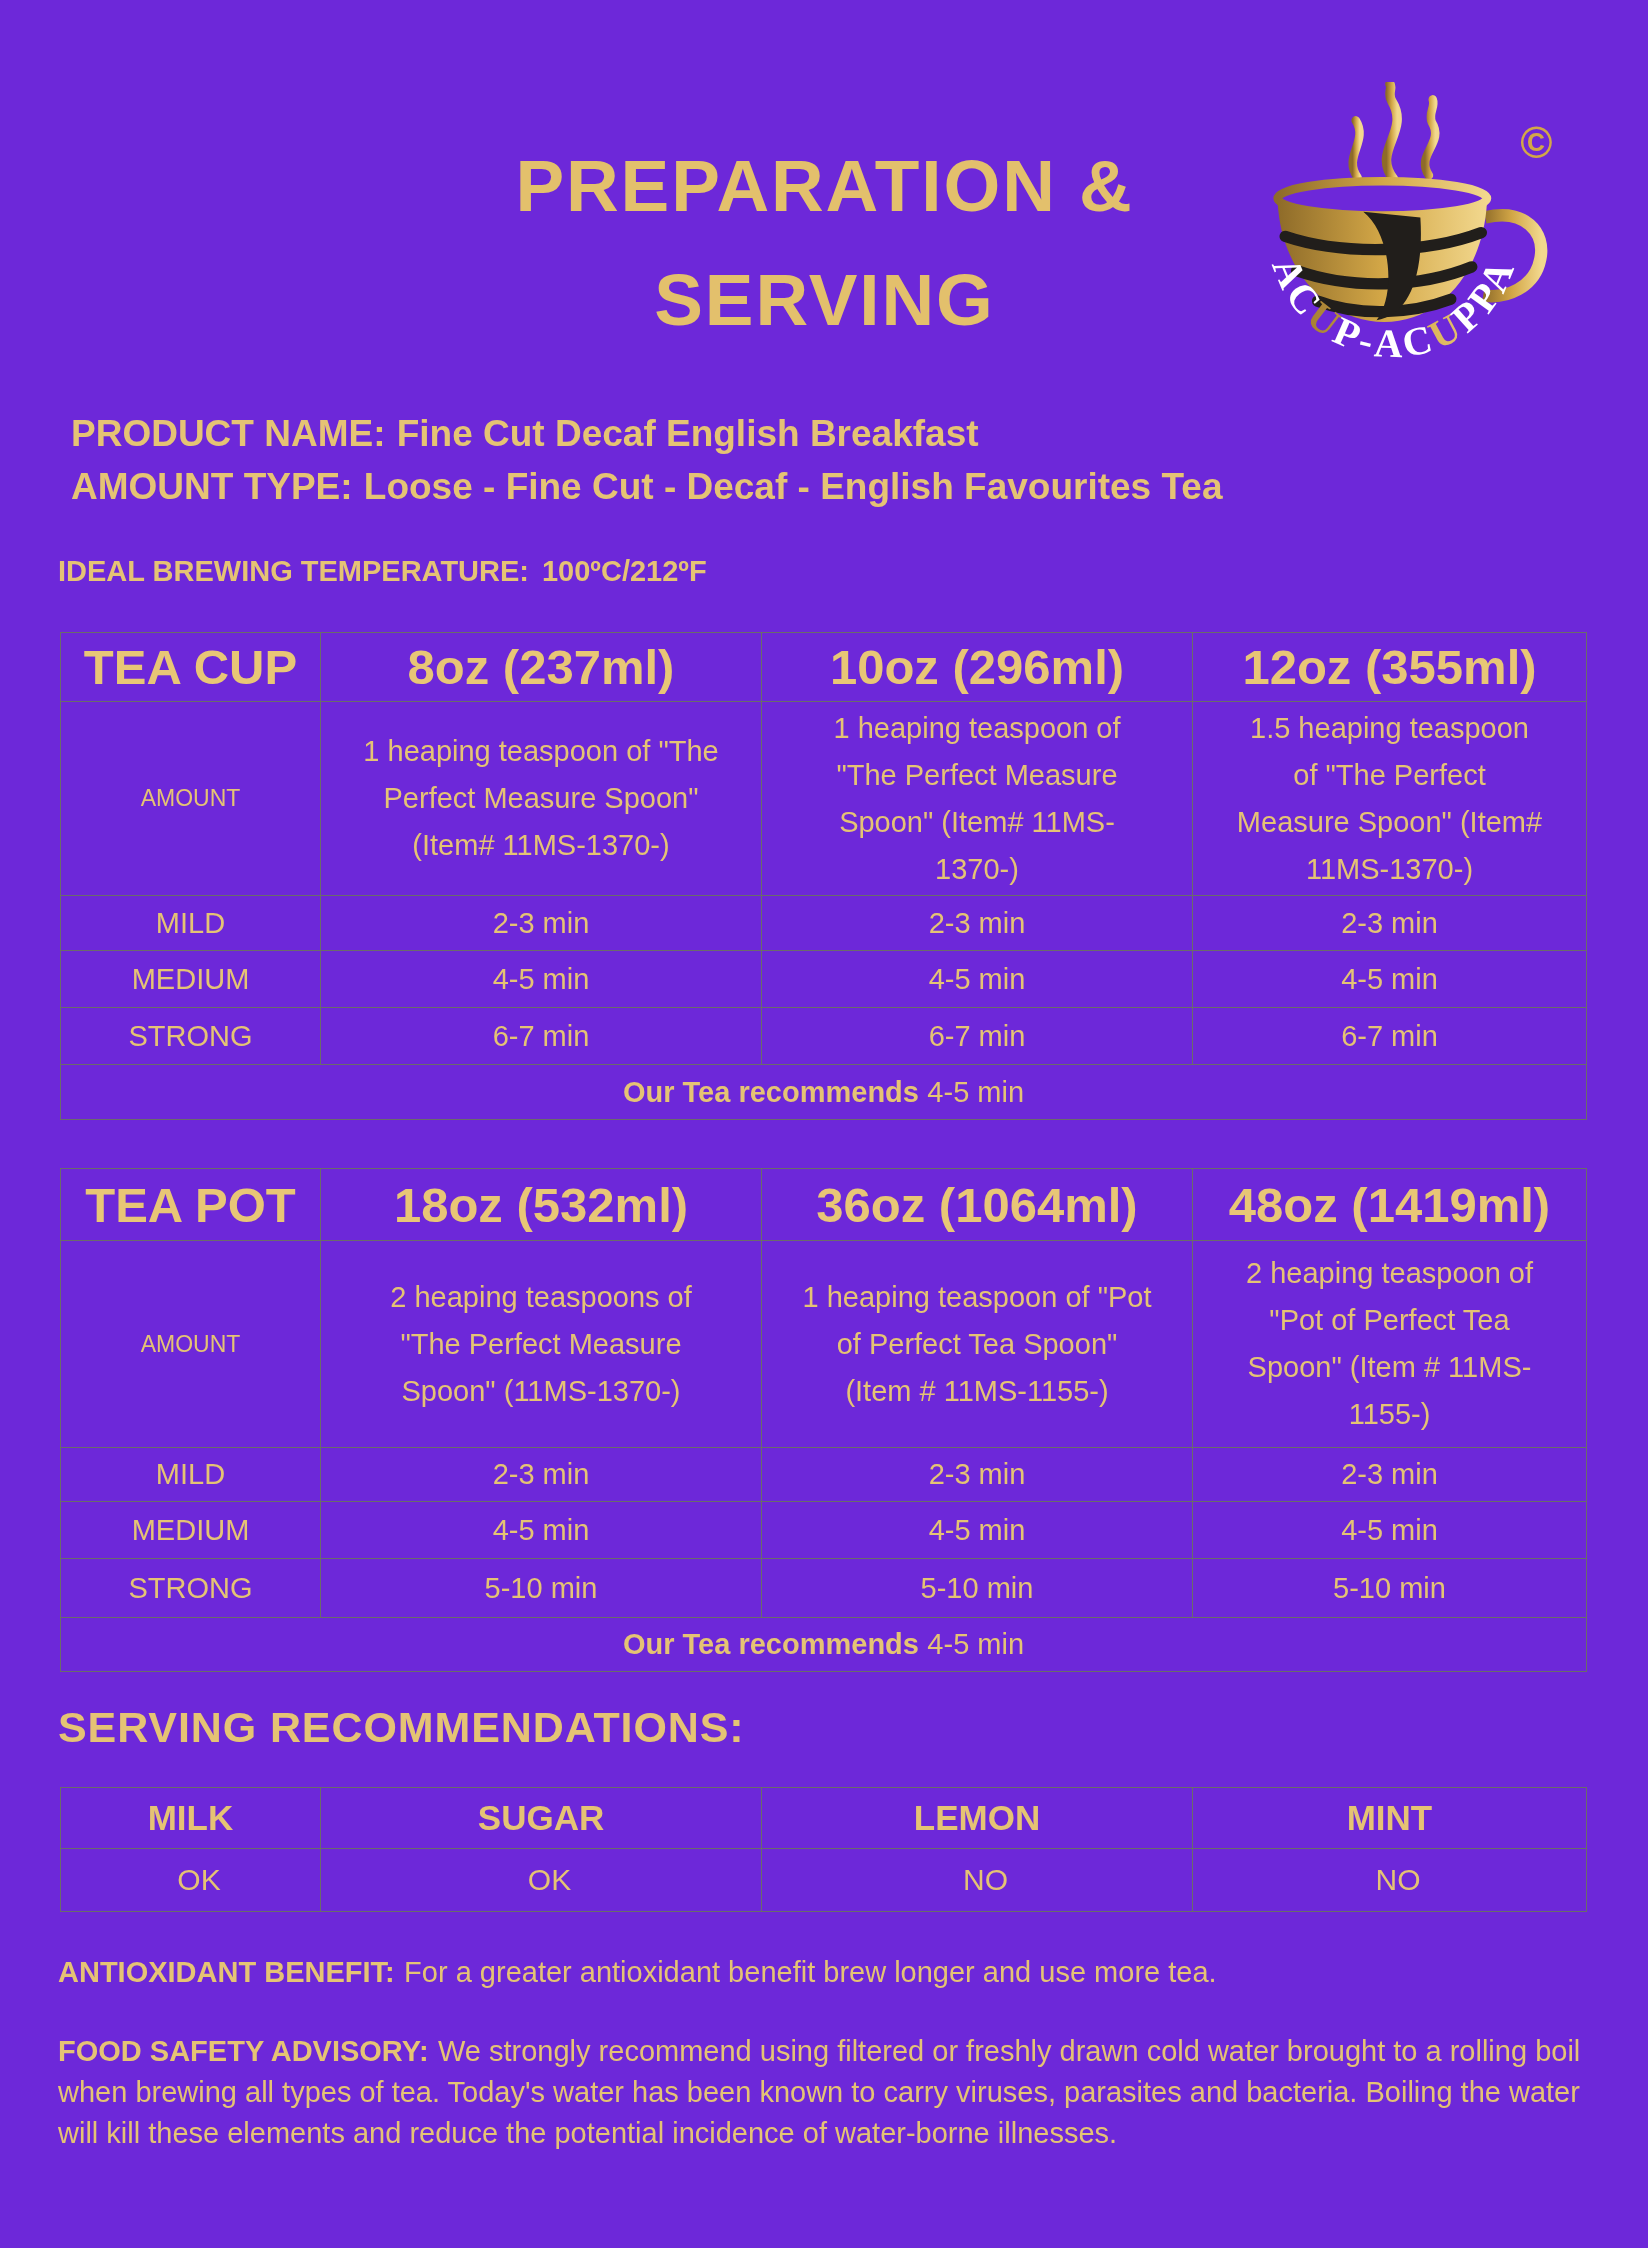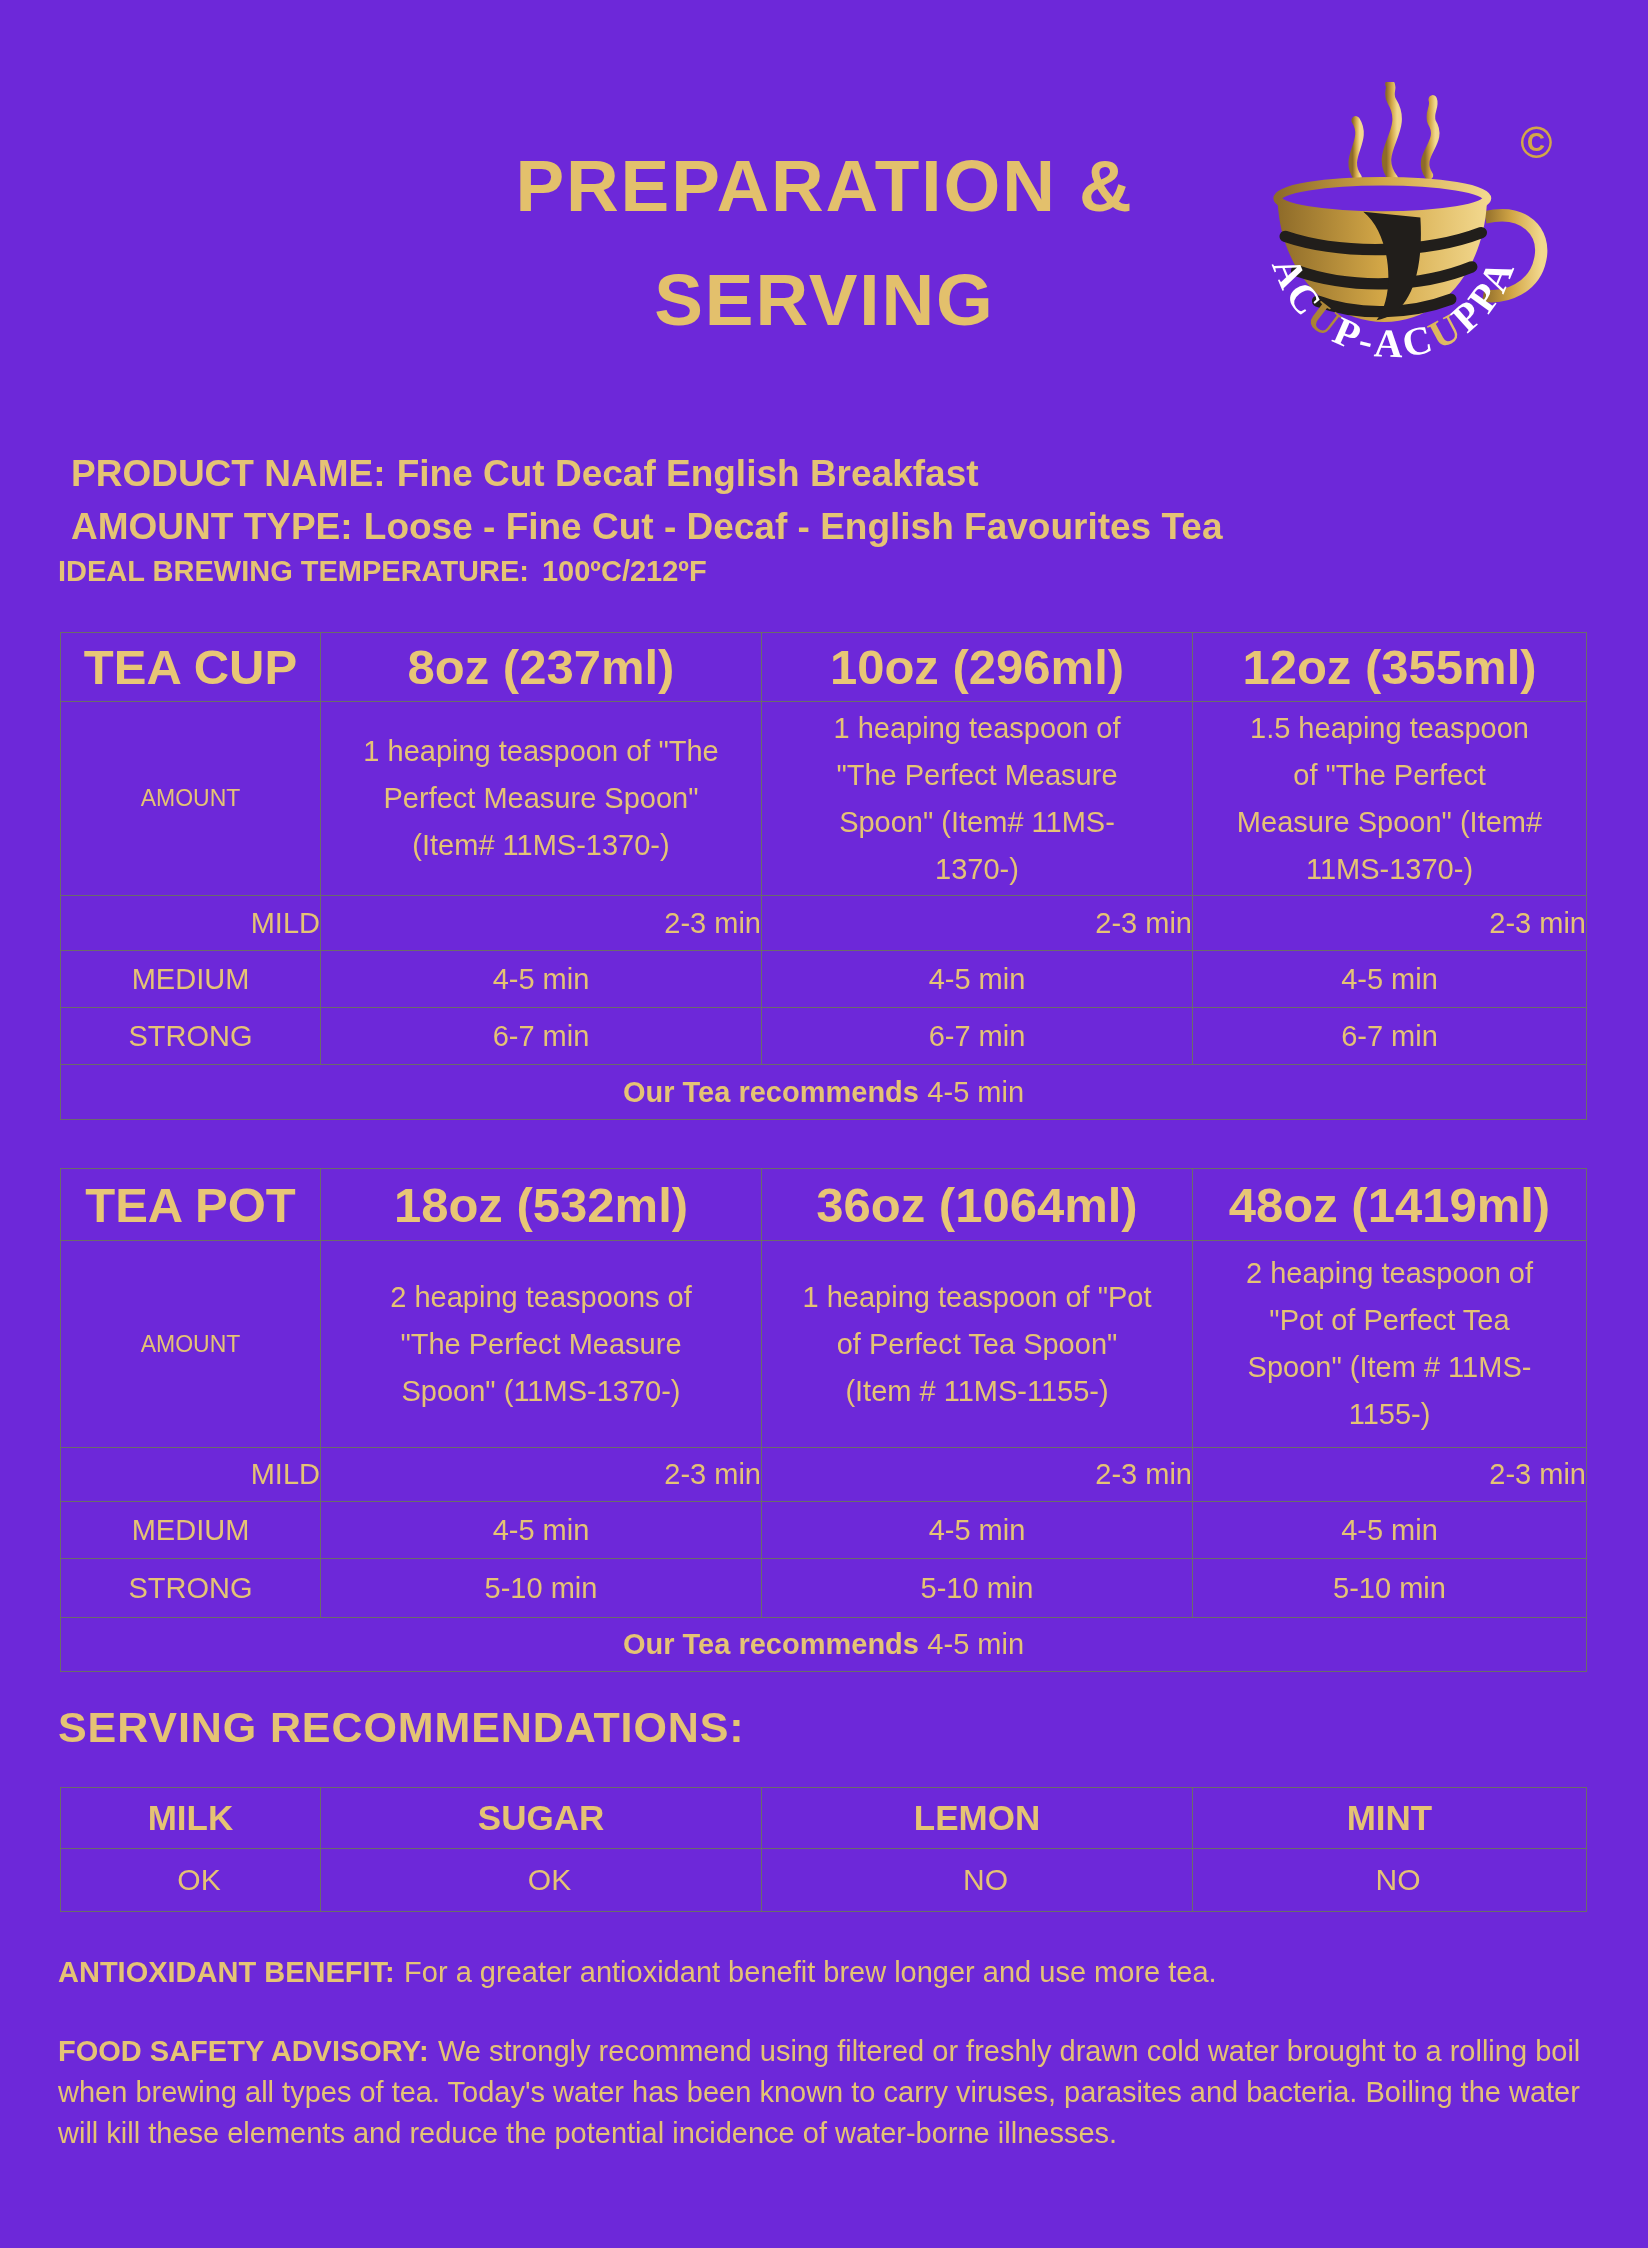--- a/index.html
+++ b/index.html
@@ -11,21 +11,21 @@
   }
   .title {
     position:absolute; top:129px; left:0; width:1649px;
     text-align:center; font-size:73px; font-weight:bold;
     line-height:114px; letter-spacing:1.9px; color:#e3c06c;
   }
   .logo { position:absolute; top:82px; left:1251px; width:314px; height:286px; }
 
   .product {
     position:absolute; top:407px; left:71px;
-    font-size:37px; font-weight:bold; line-height:53px; white-space:nowrap;margin-top:40px;
+    font-size:37px; font-weight:bold; line-height:53px; white-space:nowrap;
   }
   .product .lbl { margin-right:11.2px; }
 
   .brewing {
     position:absolute; top:555px; left:58px;
     font-size:29px; font-weight:bold; white-space:nowrap;
   }
   .brewing .lbl { margin-right:13px; }
 
   table { border-collapse:collapse; table-layout:fixed; }
@@ -33,21 +33,21 @@
   .t1 { position:absolute; top:632px; left:60px; width:1526px; }
   .t2 { position:absolute; top:1168px; left:60px; width:1526px; }
   .t3 { position:absolute; top:1787px; left:60px; width:1526px; }
   col.c0 { width:260px; } col.c1 { width:441px; } col.c2 { width:431px; } col.c3 { width:394px; }
   .hd th { font-size:49px; font-weight:bold; height:68px; color:#e8c676; }
   .t2 .hd th { height:71px; }
   .rowlabel { font-size:23px; }
   .amt-row td { height:193px; }
   .t2 .amt-row td { height:206px; }
   .amt { font-size:29px; line-height:47px; white-space:pre-line; }
-  .time-r1 td { height:54px; font-size:29px;text-align:right; }
+  .time-r1 td { height:54px; font-size:29px; }
   .time-r2 td { height:56px; font-size:29px; }
   .time-r3 td { height:56px; font-size:29px; }
   .t2 .time-r1 td { height:53px; }
   .t2 .time-r3 td { height:58px; }
   .ft td { height:54px; font-size:29px; }
   .t2 .ft td { height:53px; }
   .ft-bold { font-weight:bold; }
   .ft-normal { margin-left:8.4px; }
 
   .serv-head { position:absolute; top:1703px; left:58px; font-size:43px; font-weight:bold; letter-spacing:0.9px; }

